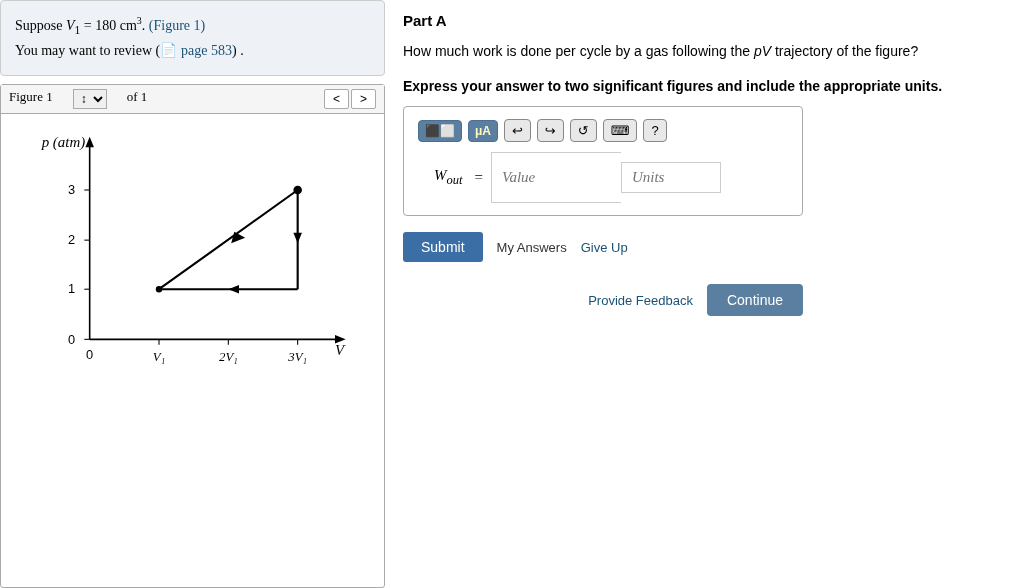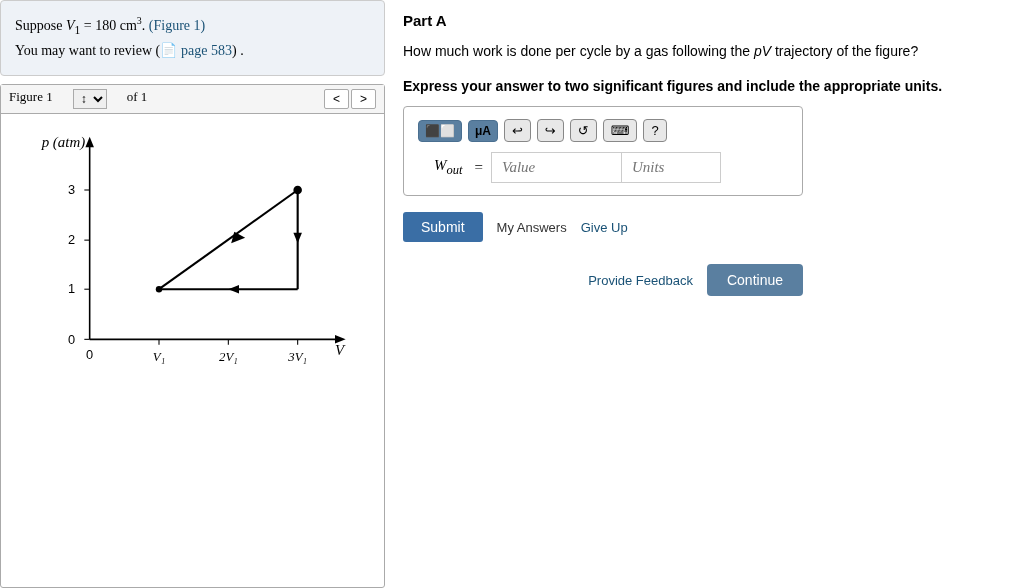--- a/index.html
+++ b/index.html
@@ -147,21 +147,21 @@
     }
 
     .toolbar-btn.active {
       background: #5a7fa0;
       color: white;
       border-color: #4a6f90;
     }
 
     .toolbar-icon-math {
       background: #5a7fa0;
-      color: #000000;
+      color: #fef9c3;
       border-color: #4a6f90;
       font-size: 12px;
       font-family: Arial, sans-serif;
       padding: 3px 6px;
       font-weight: bold;
     }
 
     .input-row {
       display: flex;
       align-items: center;
@@ -177,21 +177,21 @@
     }
 
     .equals {
       margin: 0 8px;
       font-size: 15px;
     }
 
     .value-input {
       border: 1px solid #ccc;
       border-right: none;
-      padding: 6px 10px;
+      padding: 16px 10px;
       font-size: 15px;
       font-style: italic;
       color: #aaa;
       width: 130px;
       outline: none;
       font-family: Georgia, serif;
     }
 
     .units-input {
       border: 1px solid #ccc;

